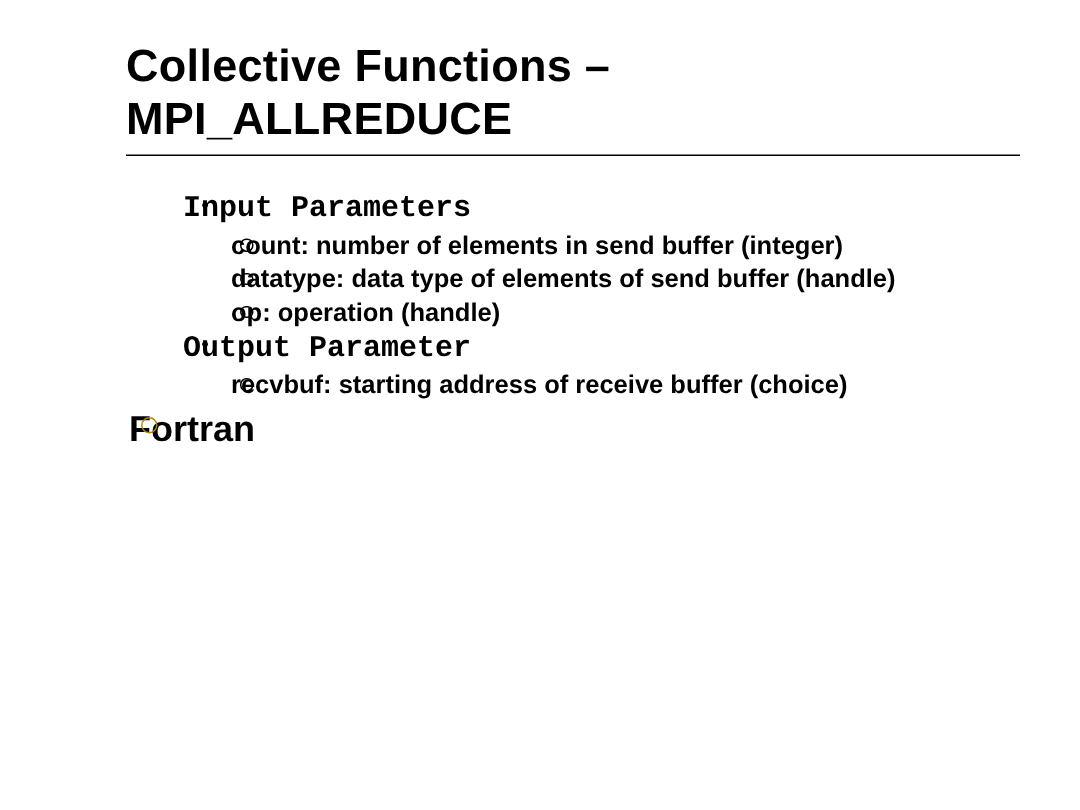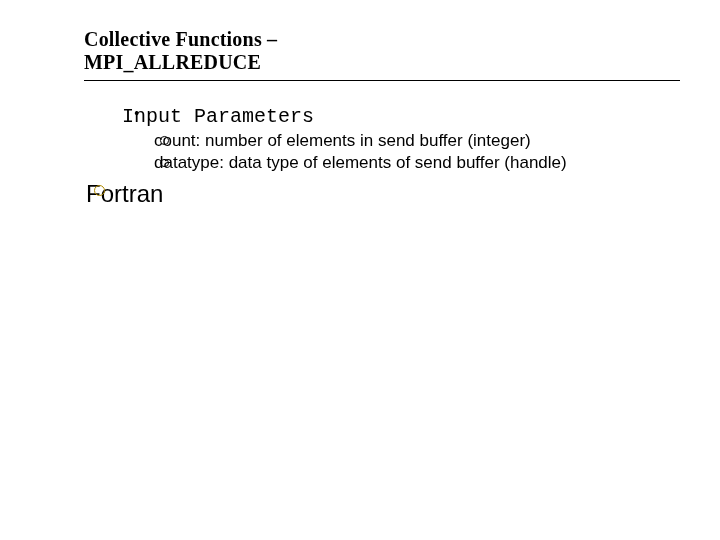--- a/index.html
+++ b/index.html
@@ -12,22 +12,22 @@
     color: #000;
     overflow: hidden;
   }
   .slide {
     box-sizing: border-box;
     width: 720px;
     height: 540px;
     padding: 28px 40px 20px 84px;
   }
   .title {
-    font-family: Liberation Serif, serif;
-    font-size: 20px;
+    font-family: Liberation Sans, sans-serif;
+    font-size: 30px;
     line-height: 1.15;
     margin: 0 0 4px 0;
     letter-spacing: 0.2px;
   }
   .rule {
     border: none;
     border-top: 1.5px solid #000;
     margin: 6px 0 24px 0;
     width: 100%;
   }
@@ -38,20 +38,21 @@
   }
   li {
     position: relative;
   }
   
   .lvl1 {
     padding-left: 38px;
   }
   .lvl1 > li {
     margin: 0 0 2px 0;
+    font-weight: bold;
   }
   .lvl1 > li::before {
     content: "●";
     position: absolute;
     left: 12px;
     top: 0.32em;
     font-size: 9px;
     color: #000;
   }
   .lvl1-label {
@@ -122,23 +123,30 @@
   </h1>
   <hr class="rule">
 
   <ul class="lvl1">
 
     <li>
       <span class="lvl1-label">Input Parameters</span>
       <ul class="lvl2">
         <li>count: number of elements in send buffer (integer)</li>
         <li>datatype: data type of elements of send buffer (handle)</li>
+        <li>op: operation (handle)</li>
       </ul>
     </li>
 
+    <li>
+      <span class="lvl1-label">Output Parameter</span>
+      <ul class="lvl2">
+        <li>recvbuf: starting address of receive buffer (choice)</li>
+      </ul>
+    </li>
 
   </ul>
 
   <ul class="lvl1 top-open" style="margin-left:-28px;">
     <li>
       <span class="hollow-bullet"></span>
       <span class="fortran-label">Fortran</span>
     </li>
   </ul>
 

